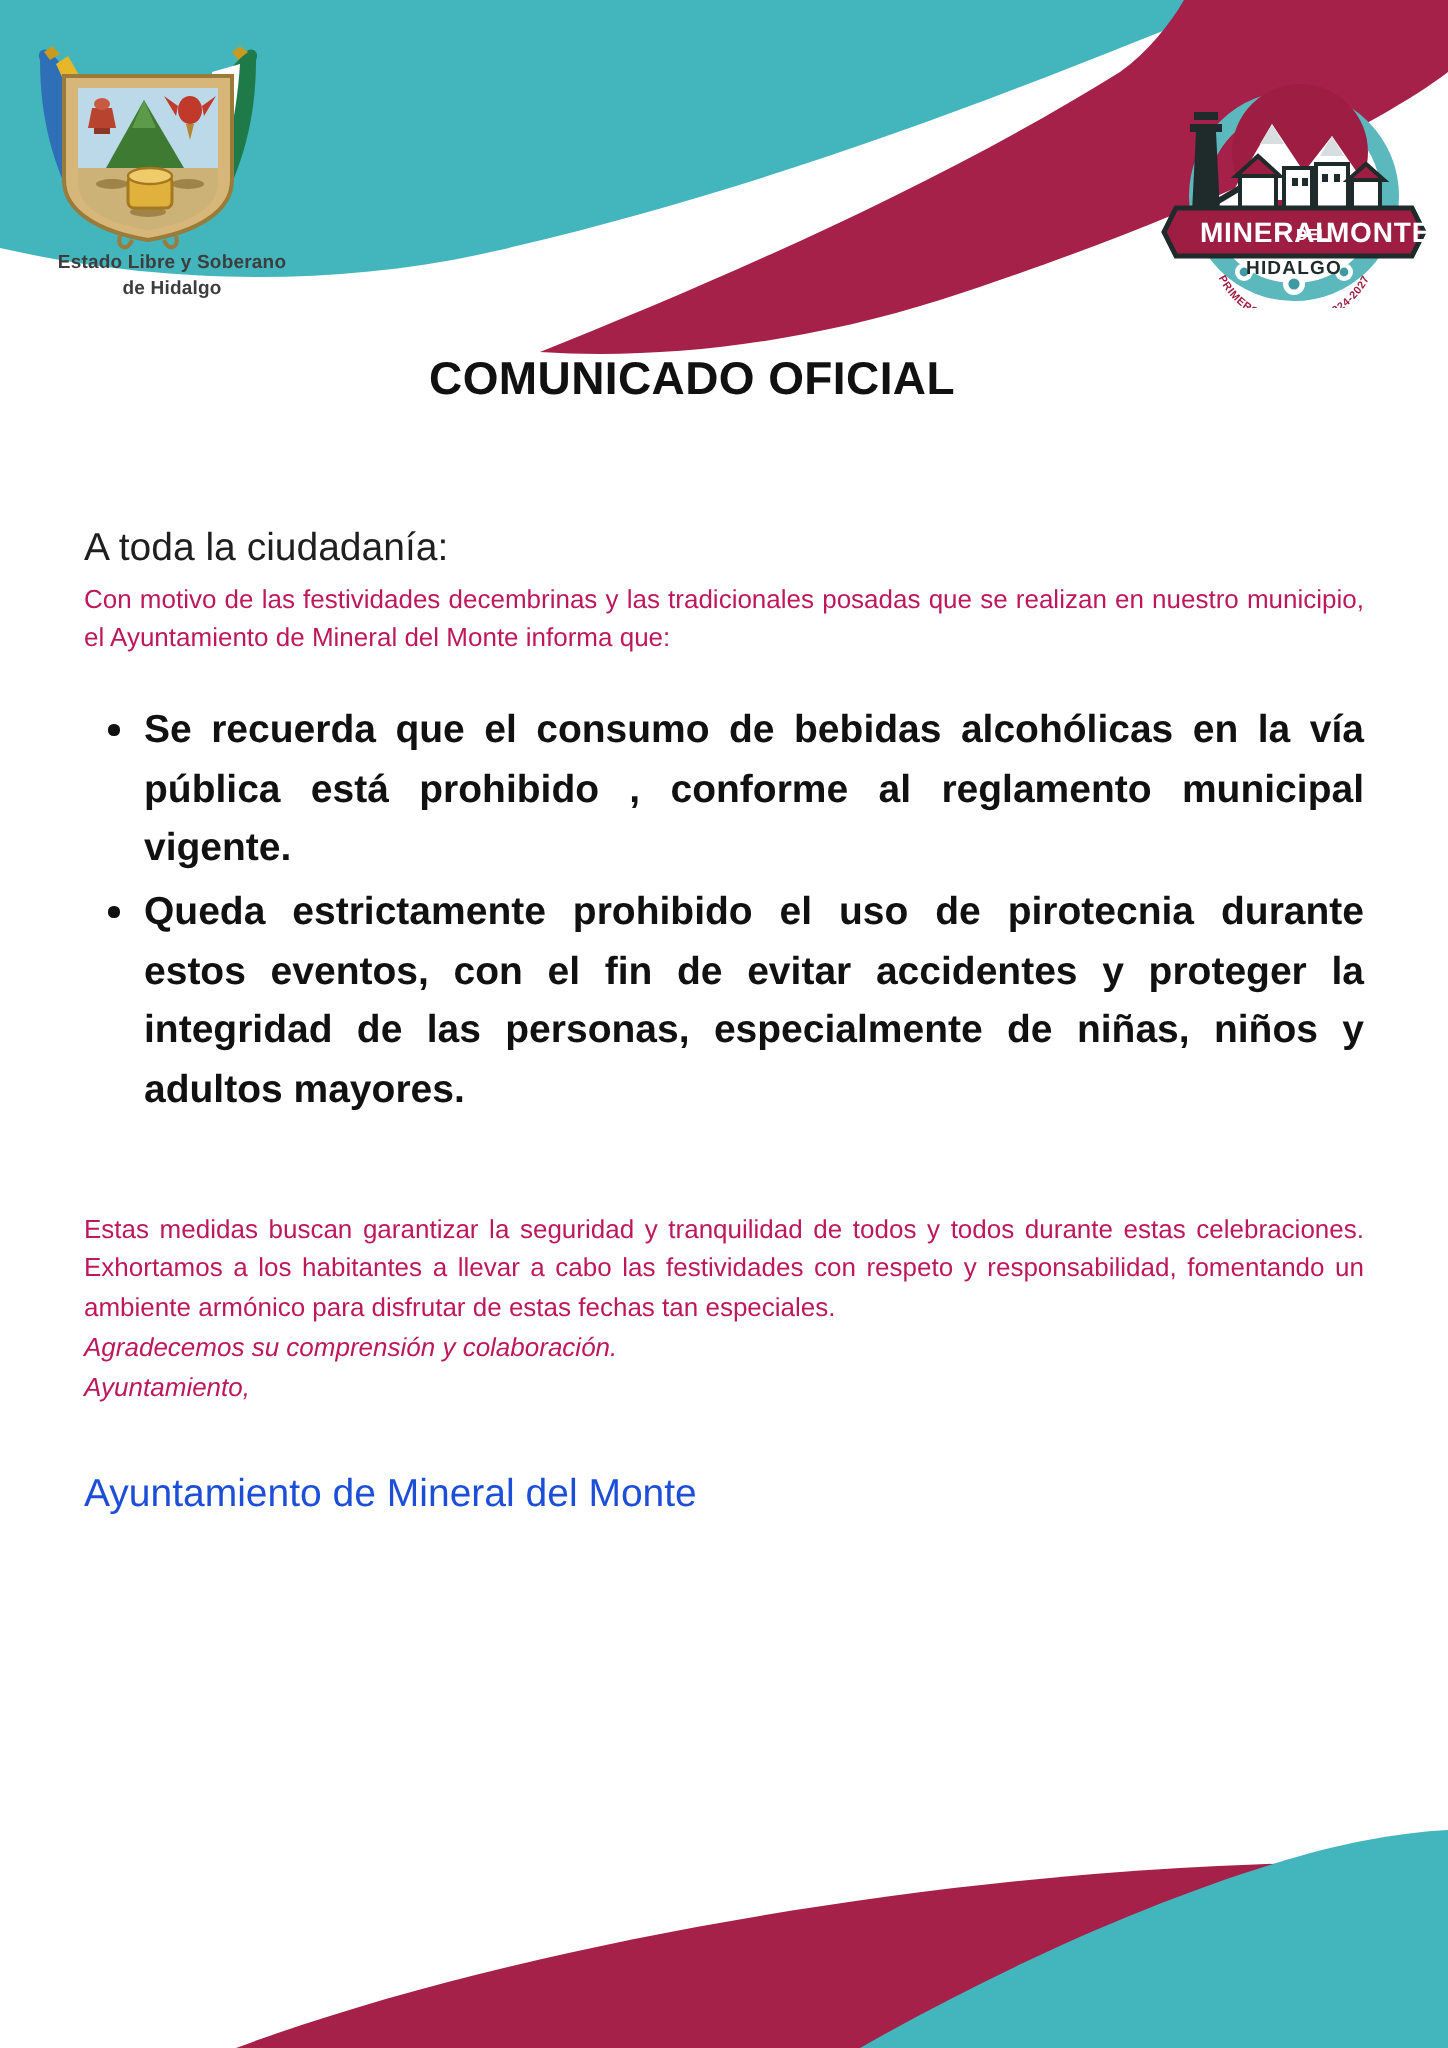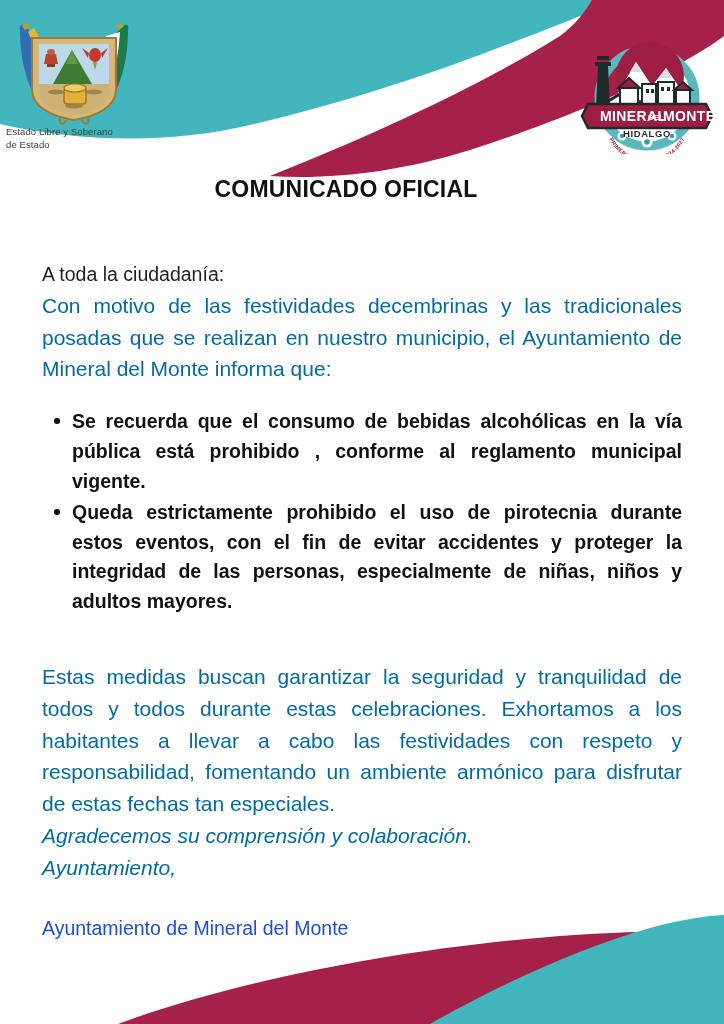--- a/index.html
+++ b/index.html
@@ -34,26 +34,26 @@
     left: 6px;
     top: 14px;
     width: 136px;
     height: 150px;
   }
   .logo-hidalgo .crest-svg {
     display: block;
   }
   .logo-hidalgo .crest-caption {
     position: absolute;
-    left: 0;
+    left: 12px;
     top: 112px;
     width: 136px;
-    text-align: left;
+    text-align: center;
     font-size: 9.5px;
-    font-weight: normal;
+    font-weight: bold;
     line-height: 1.35;
     color: #3d3d3d;
     letter-spacing: 0.1px;
   }
 
   .logo-monte {
     position: absolute;
     left: 578px;
     top: 32px;
     width: 138px;
@@ -75,25 +75,25 @@
 
   .content {
     position: absolute;
     left: 42px;
     top: 260px;
     width: 640px;
     color: #1b1b1b;
   }
 
   .para {
-    font-size: 21px;
+    font-size: 13px;
     line-height: 1.52;
     text-align: justify;
     margin: 0;
-    color: #0369a1;
+    color: #be185d;
   }
   .para.nojust {
     text-align: left;
   }
 
   .salutation {
     font-size: 19.5px;
     line-height: 1.52;
     margin: 0 0 0 0;
     color: #1f1f1f;
@@ -188,21 +188,21 @@
       <ellipse cx="68" cy="92" rx="9" ry="2.5" fill="#9e8449"></ellipse>
 
       <rect x="58" y="74" width="22" height="16" rx="3" fill="#e0b13c" stroke="#a4781f" stroke-width="1.5"></rect>
       <ellipse cx="69" cy="74" rx="11" ry="4" fill="#f0cb6b" stroke="#a4781f" stroke-width="1.2"></ellipse>
 
       <path d="M54,104 C52,110 58,112 60,106" fill="none" stroke="#9a7b3a" stroke-width="2"></path>
       <path d="M82,104 C84,110 78,112 76,106" fill="none" stroke="#9a7b3a" stroke-width="2"></path>
     </svg>
     <div class="crest-caption">
       <span>Estado Libre y Soberano</span><br>
-      <span>de Estado</span>
+      <span>de Hidalgo</span>
     </div>
   </div>
 
   <svg class="logo-monte" viewBox="0 0 138 122">
 
     <circle cx="69" cy="66" r="48" fill="none" stroke="#5bb8bd" stroke-width="9"></circle>
 
     <circle cx="28" cy="92" r="4.5" fill="#ffffff"></circle>
     <circle cx="44" cy="104" r="4.5" fill="#ffffff"></circle>
     <circle cx="69" cy="110" r="5.5" fill="#ffffff"></circle>

